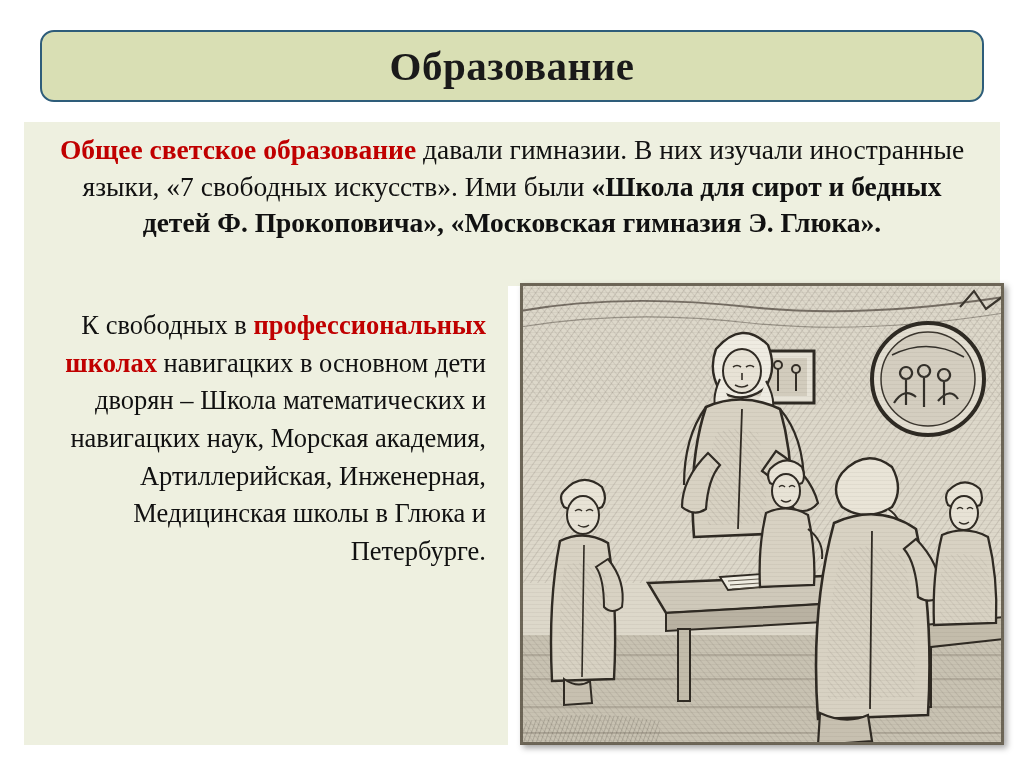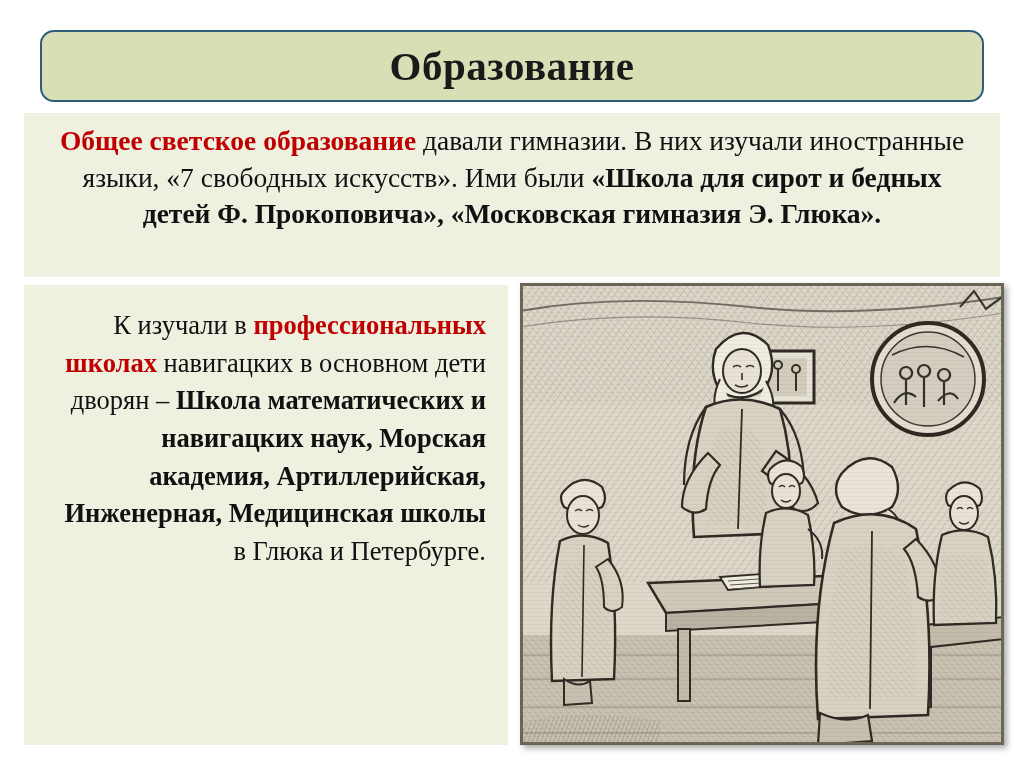--- a/index.html
+++ b/index.html
@@ -44,21 +44,21 @@
     font-weight: bold;
     color: #1a1a1a;
     letter-spacing: 0.5px;
     white-space: nowrap;
   }
 
   
   .block-top {
     position: absolute;
     left: 24px;
-    top: 113px;
+    top: 122px;
     width: 976px;
     height: 164px;
     background: #eef0e0;
     box-sizing: border-box;
     padding: 10px 26px 0 26px;
     text-align: center;
   }
   .para-top {
     font-family: "Liberation Serif", serif;
     font-size: 27.5px;
@@ -92,21 +92,21 @@
     font-size: 26.5px;
     line-height: 1.42;
     color: #111111;
     margin: 0;
   }
   .para-left .accent {
     color: #c00000;
     font-weight: bold;
   }
   .para-left .bold {
-    font-weight: bold;
+    font-weight: normal;
   }
 
   
   .figure {
     position: absolute;
     left: 520px;
     top: 283px;
     width: 484px;
     height: 462px;
     background: #cfcabc;
@@ -138,21 +138,21 @@
   </div>
 
   <div class="block-top">
     <p class="para-top">
       <span class="accent">Общее светское образование</span><span> давали гимназии. В них изучали иностранные языки, «7 свободных искусств». Ими были </span><span class="bold">«Школа для сирот и бедных детей Ф. Прокоповича», «Московская гимназия Э. Глюка».</span>
     </p>
   </div>
 
   <div class="block-left">
     <p class="para-left">
-      <span>К изучали в </span><span class="accent">профессиональных школах</span><span> навигацких в основном дети дворян – </span><span class="bold">Школа математических и навигацких наук, Морская академия, Артиллерийская, Инженерная, Медицинская школы</span><span> в Глюка и Петербурге.</span>
+      <span>К свободных в </span><span class="accent">профессиональных школах</span><span> навигацких в основном дети дворян – </span><span class="bold">Школа математических и навигацких наук, Морская академия, Артиллерийская, Инженерная, Медицинская школы</span><span> в Глюка и Петербурге.</span>
     </p>
   </div>
 
   <div class="figure">
     <svg viewBox="0 0 484 462" preserveAspectRatio="none">
       <defs>
         <pattern id="hatch" width="6" height="6" patternUnits="userSpaceOnUse" patternTransform="rotate(35)">
           <line x1="0" y1="0" x2="0" y2="6" stroke="#4a4239" stroke-width="1.1" opacity="0.5"></line>
         </pattern>
         <pattern id="hatch2" width="5" height="5" patternUnits="userSpaceOnUse" patternTransform="rotate(-40)">

